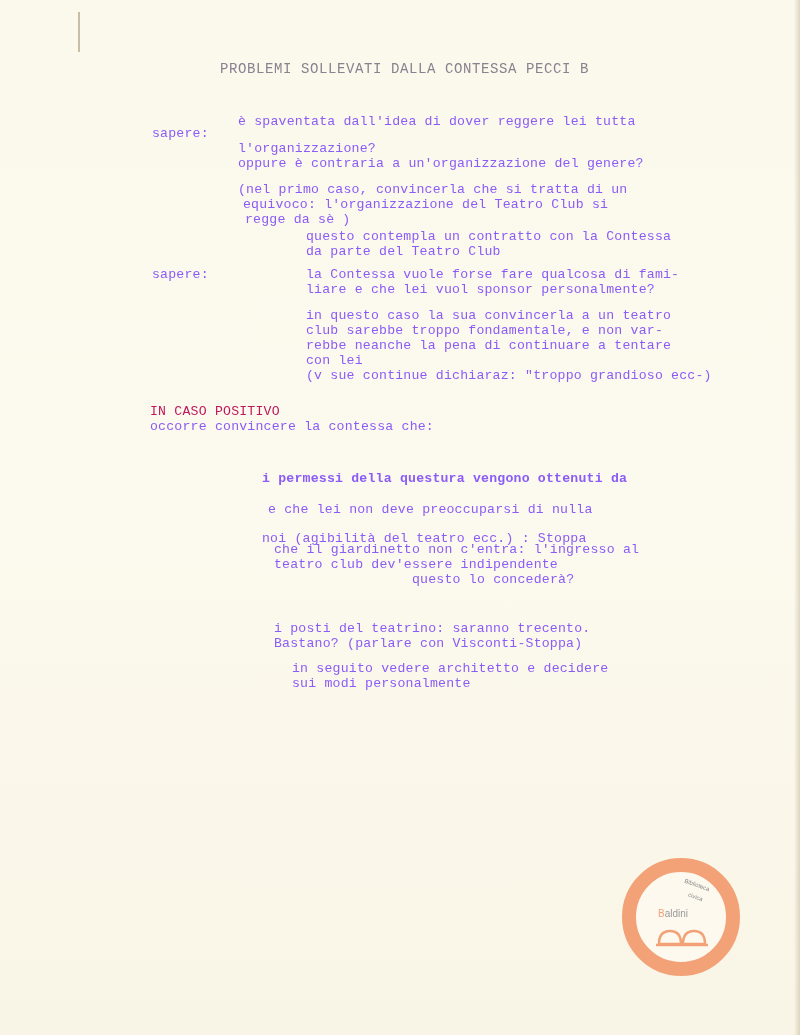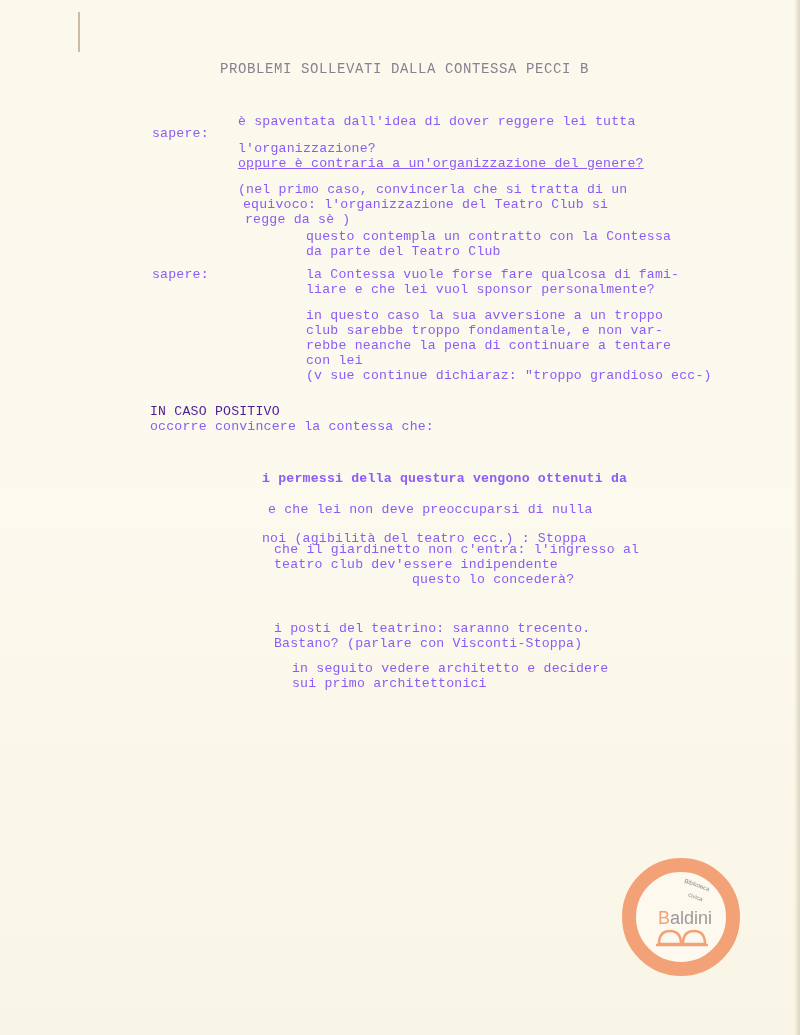--- a/index.html
+++ b/index.html
@@ -7,76 +7,76 @@
     width:800px; height:1035px; position:relative; overflow:hidden;
     background: linear-gradient(180deg, #fbf8ec 0%, #fcf9ee 50%, #f9f5e6 100%);
     font-family: "Liberation Mono", "DejaVu Sans Mono", monospace;
     color:#4a4250;
   }
   .line {
     position:absolute; white-space:pre; font-size:13.2px; line-height:15px;
     color:#8b5cf6; letter-spacing:0.2px;
   }
   .title { color:#8a8090; font-size:14px; letter-spacing:0.6px; }
-  .heading { color:#4c1d95; }
+  .heading { color:#be185d; }
   .mark { position:absolute; background:#c9bda8; }
   .edge { position:absolute; right:0; top:0; width:6px; height:1035px;
     background:linear-gradient(90deg, rgba(0,0,0,0) 0%, rgba(190,180,150,0.5) 100%); }
   .stamp {
     position:absolute; left:622px; top:858px; width:118px; height:118px;
     border-radius:50%; border:14px solid #f3a277; box-sizing:border-box;
     background:#fdf9ef;
   }
   .stamp .small { position:absolute; font-family:"Liberation Sans", sans-serif;
     font-size:6px; color:#8a8a8a; transform:rotate(20deg); }
   .stamp .name { position:absolute; left:22px; top:36px; font-family:"Liberation Sans", sans-serif;
-    font-size:18px; color:#9a9a9a; }
+    font-size:10px; color:#9a9a9a; }
   .stamp .name b { color:#f3a277; font-weight:normal; }
   .stamp svg { position:absolute; left:20px; top:56px; }
 </style>
 </head>
 <body>
 
 <div class="edge"></div>
 <div class="mark" style="left:78px;top:12px;width:2px;height:40px;"></div>
 
 <div class="line title" style="left:220px;top:62px;">PROBLEMI SOLLEVATI DALLA CONTESSA PECCI B</div>
 
 <div class="line" style="left:152px;top:126px;">sapere:</div>
 <div class="line" style="left:238px;top:114px;">è spaventata dall'idea di dover reggere lei tutta</div>
 <div class="line" style="left:238px;top:141px;">l'organizzazione?</div>
-<div class="line" style="left:238px;top:156px;text-decoration:underline;">oppure è contraria a un'organizzazione del genere?</div>
+<div class="line" style="left:238px;top:156px;">oppure è contraria a un'organizzazione del genere?</div>
 <div class="line" style="left:238px;top:182px;">(nel primo caso, convincerla che si tratta di un</div>
 <div class="line" style="left:243px;top:197px;">equivoco: l'organizzazione del Teatro Club si</div>
 <div class="line" style="left:245px;top:212px;">regge da sè )</div>
 <div class="line" style="left:306px;top:229px;">questo contempla un contratto con la Contessa</div>
 <div class="line" style="left:306px;top:244px;">da parte del Teatro Club</div>
 
 <div class="line" style="left:152px;top:267px;">sapere:</div>
 <div class="line" style="left:306px;top:267px;">la Contessa vuole forse fare qualcosa di fami-</div>
 <div class="line" style="left:306px;top:282px;">liare e che lei vuol sponsor personalmente?</div>
-<div class="line" style="left:306px;top:308px;">in questo caso la sua avversione a un troppo</div>
+<div class="line" style="left:306px;top:308px;">in questo caso la sua convincerla a un teatro</div>
 <div class="line" style="left:306px;top:323px;">club sarebbe troppo fondamentale, e non var-</div>
 <div class="line" style="left:306px;top:338px;">rebbe neanche la pena di continuare a tentare</div>
 <div class="line" style="left:306px;top:353px;">con lei</div>
 <div class="line" style="left:306px;top:368px;">(v sue continue dichiaraz: "troppo grandioso ecc-)</div>
 
 <div class="line heading" style="left:150px;top:404px;">IN CASO POSITIVO</div>
 <div class="line" style="left:150px;top:420px;top:419px;">occorre convincere la contessa che:</div>
 
 <div class="line" style="left:262px;top:471px;font-weight:bold;">i permessi della questura vengono ottenuti da</div>
 <div class="line" style="left:262px;top:486px;margin-top:45px;">noi (agibilità del teatro ecc.) : Stoppa</div>
 <div class="line" style="left:268px;top:502px;">e che lei non deve preoccuparsi di nulla</div>
 <div class="line" style="left:274px;top:542px;">che il giardinetto non c'entra: l'ingresso al</div>
 <div class="line" style="left:274px;top:557px;">teatro club dev'essere indipendente</div>
 <div class="line" style="left:412px;top:572px;">questo lo concederà?</div>
 <div class="line" style="left:274px;top:621px;">i posti del teatrino: saranno trecento.</div>
 <div class="line" style="left:274px;top:636px;">Bastano? (parlare con Visconti-Stoppa)</div>
 <div class="line" style="left:292px;top:661px;">in seguito vedere architetto e decidere</div>
-<div class="line" style="left:292px;top:676px;">sui primo architettonici</div>
+<div class="line" style="left:292px;top:676px;">sui modi personalmente</div>
 
 <div class="stamp">
   <span class="small" style="left:48px;top:10px;">Biblioteca</span>
   <span class="small" style="left:52px;top:22px;">civica</span>
   <span class="name"><b>B</b><span>aldini</span></span>
   <svg width="52" height="20" viewBox="0 0 52 20">
     <path d="M3 16 Q3 3 14 3 Q25 3 25 16 Z M27 16 Q27 3 38 3 Q49 3 49 16 Z" fill="none" stroke="#f3a277" stroke-width="2.5"></path>
     <line x1="0" y1="17" x2="52" y2="17" stroke="#f3a277" stroke-width="2.5"></line>
   </svg>
 </div>

